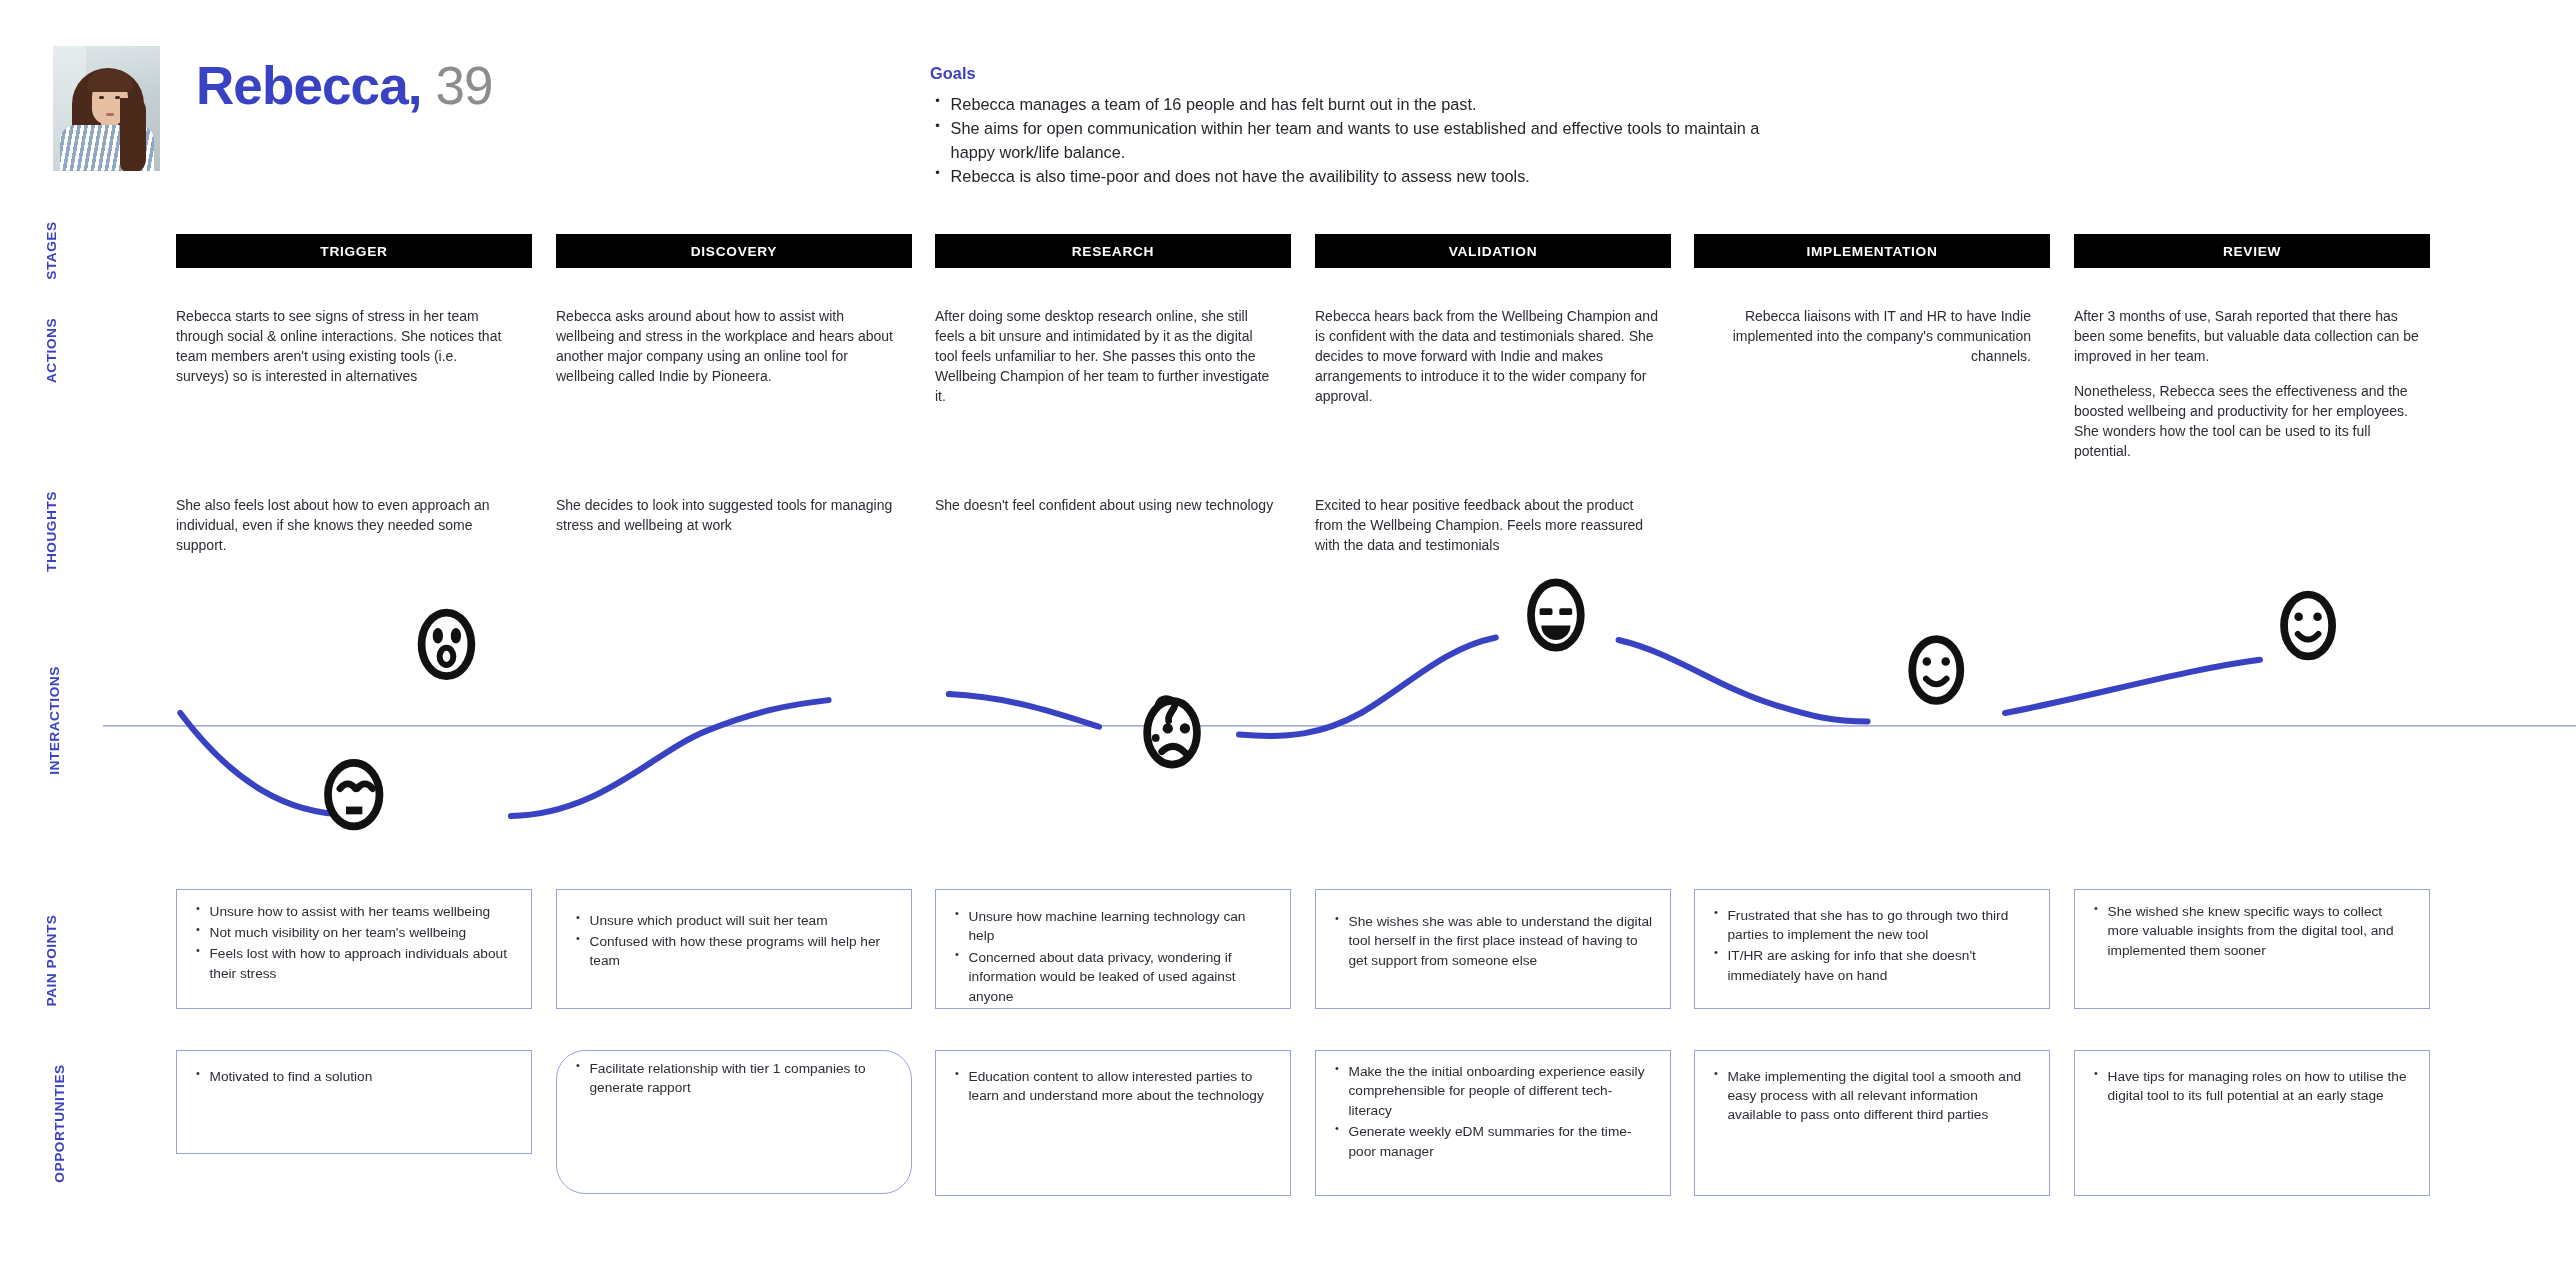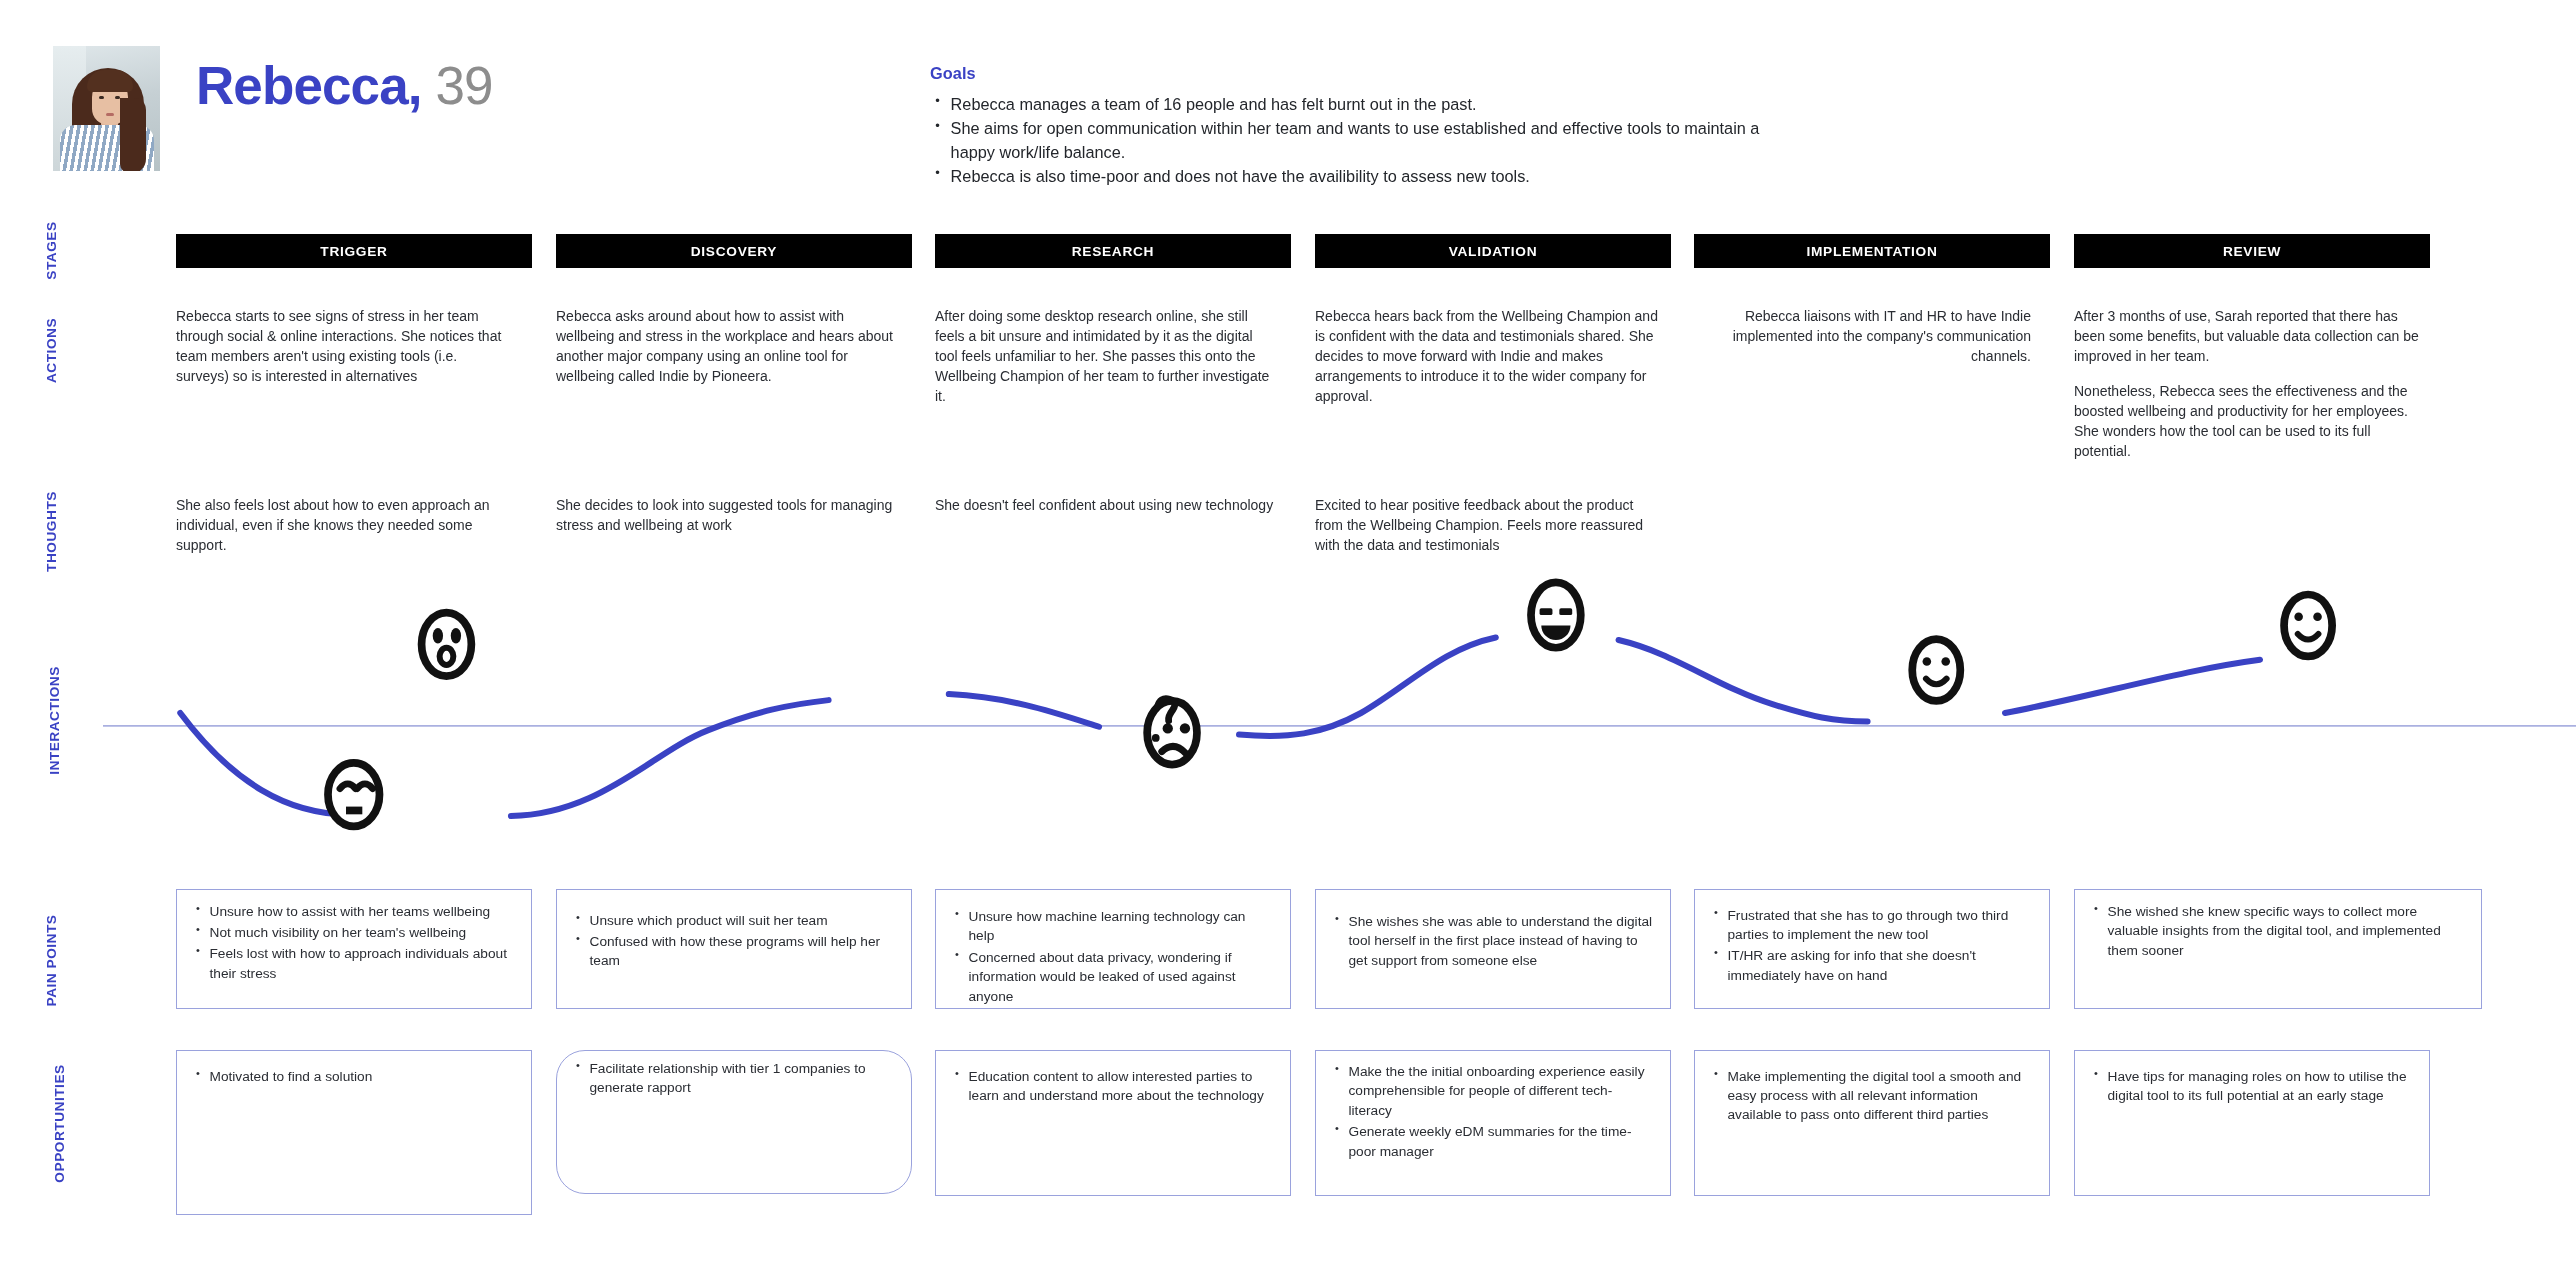--- a/index.html
+++ b/index.html
@@ -234,27 +234,27 @@
   <ul>
     <li>She wishes she was able to understand the digital tool herself in the first place instead of having to get support from someone else</li>
   </ul>
 </div>
 <div class="card" style="left:1694px; top:889px; width:356px; height:120px; padding-top:15.5px;">
   <ul>
     <li>Frustrated that she has to go through two third parties to implement the new tool</li>
     <li>IT/HR are asking for info that she doesn't immediately have on hand</li>
   </ul>
 </div>
-<div class="card" style="left:2074px; top:889px; width:408px; height:120px; ">
+<div class="card" style="left:2074px; top:889px; width:356px; height:120px; ">
   <ul>
     <li>She wished she knew specific ways to collect more valuable insights from the digital tool, and implemented them sooner</li>
   </ul>
 </div>
 
-<div class="card" style="left:176px;  top:1050px; width:356px; height:165px; padding-top:15.5px;">
+<div class="card" style="left:176px;  top:1050px; width:356px; height:104px; padding-top:15.5px;">
   <ul>
     <li>Motivated to find a solution</li>
   </ul>
 </div>
 <div class="card" style="left:556px;  top:1050px; width:356px; height:144px; padding-top:8px;border-radius:29px;">
   <ul>
     <li>Facilitate relationship with tier 1 companies to generate rapport</li>
   </ul>
 </div>
 <div class="card" style="left:935px; top:1050px; width:356px; height:146px; padding-top:15.5px;">

